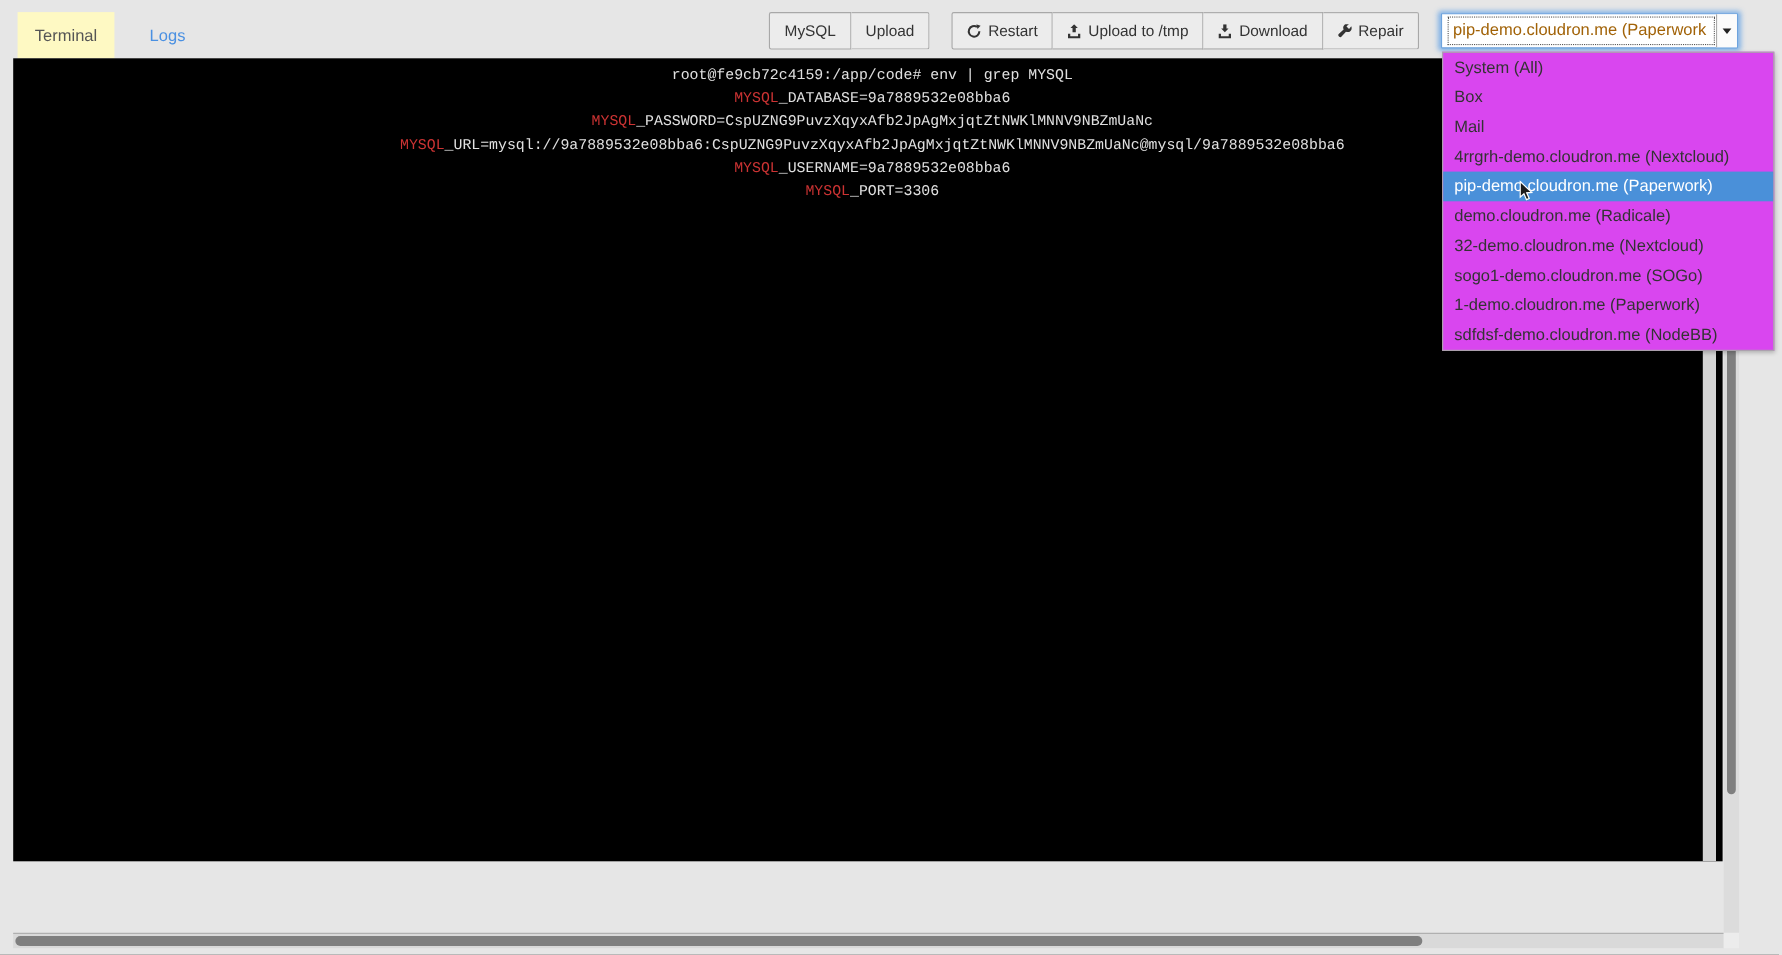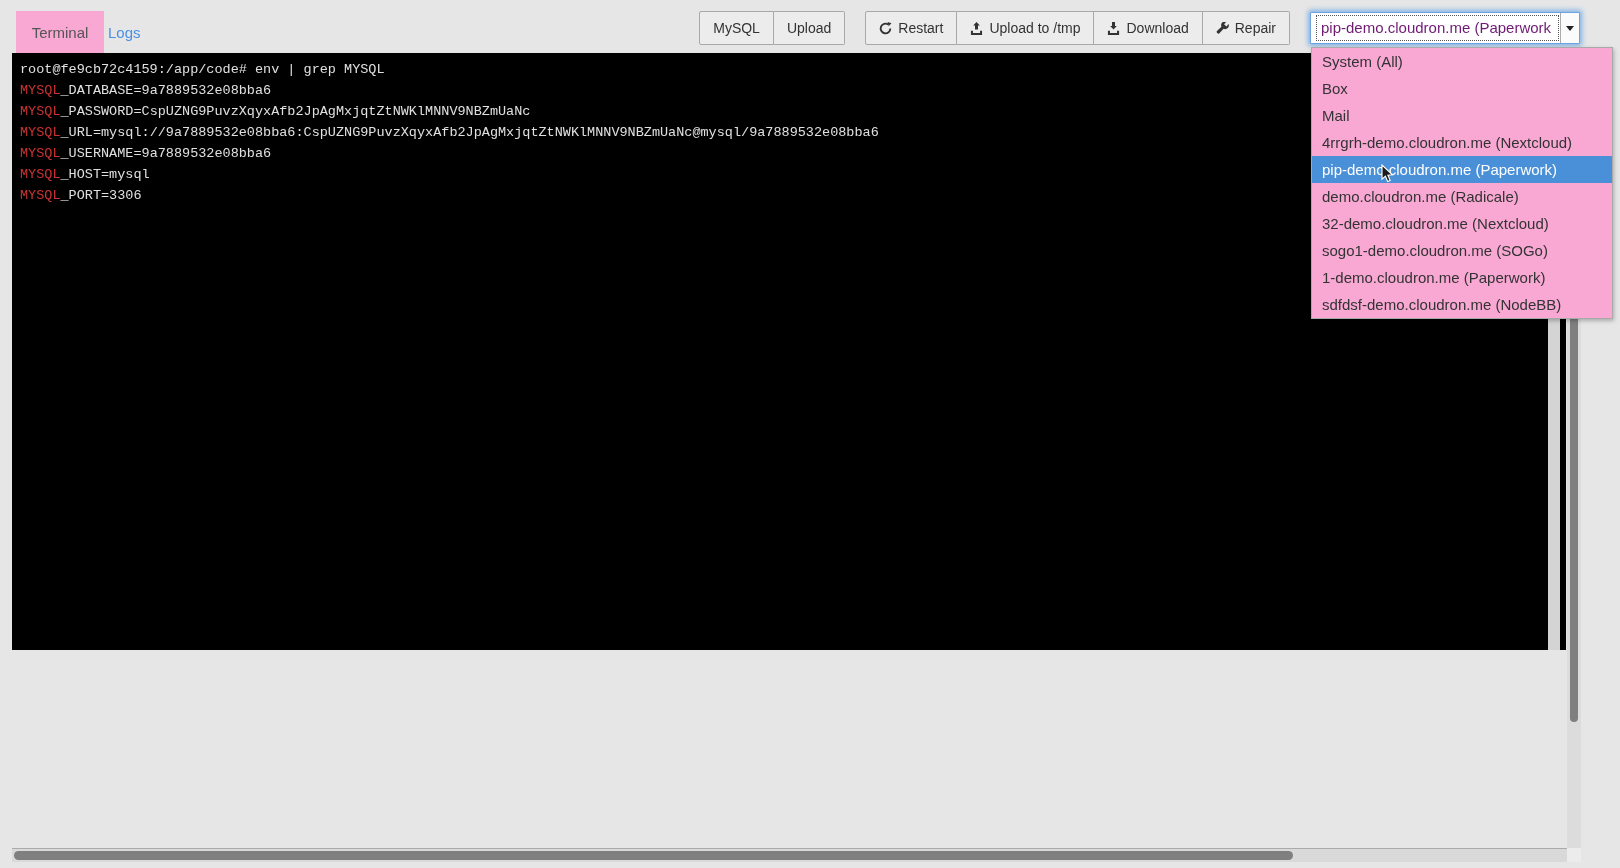--- a/index.html
+++ b/index.html
@@ -8,25 +8,25 @@
     background:#e6e6e6;
     font-family:"Liberation Sans",sans-serif;
     position:relative;
   }
   .page{position:relative;width:1620px;height:868px;}
 
   
   .tabbar{position:absolute;left:0;top:0;width:100%;height:53px;}
   .tab-active{
     position:absolute;left:16px;top:11px;width:88px;height:42px;
-    background:#f9a8d4;color:#555;font-size:15px;
+    background:#fef9c3;color:#555;font-size:15px;
     display:flex;align-items:center;justify-content:center;
   }
   .tab-link{
-    position:absolute;left:96px;top:11px;height:42px;padding:0 12px;
+    position:absolute;left:124px;top:11px;height:42px;padding:0 12px;
     color:var(--link-blue,#4a90e2);font-size:15px;
     display:flex;align-items:center;justify-content:center;cursor:pointer;
   }
 
   
   .toolbar{
     position:absolute;top:11px;right:40px;height:34px;
     display:flex;align-items:flex-start;gap:20px;
   }
   .btn-group{display:flex;}
@@ -46,49 +46,49 @@
 
   
   .sel{
     width:270px;height:32px;box-sizing:border-box;margin-top:1px;
     background:#fff;border:1px solid #6ea3dd;border-radius:1px;
     box-shadow:0 0 5px 2px rgba(95,160,230,.75);
     display:flex;align-items:stretch;cursor:pointer;position:relative;
   }
   .sel-text{
     flex:1;overflow:hidden;white-space:nowrap;
-    font-size:15px;color:#701a75;line-height:30px;
+    font-size:15px;color:#a16207;line-height:30px;
     margin:3px 2px 3px 6px;padding:0 4px;
     outline:1px dotted #555;line-height:24px;
   }
   .sel-arrow{
     width:18px;border-left:1px solid #aaa;background:#fbfbfb;
     display:flex;align-items:center;justify-content:center;
   }
   .sel-arrow .tri{
     width:0;height:0;border-left:4px solid transparent;
     border-right:4px solid transparent;border-top:5px solid #222;
   }
 
   
   .dropdown{
     position:absolute;left:1311px;top:47px;width:302px;
-    background:#f9a8d4;border:1px solid #a9a9a9;box-sizing:border-box;
+    background:#d946ef;border:1px solid #a9a9a9;box-sizing:border-box;
     box-shadow:1px 2px 4px rgba(0,0,0,.25);z-index:50;
   }
   .dd-item{
     height:27px;line-height:27px;padding:0 10px;
     font-size:15px;color:#333;white-space:nowrap;overflow:hidden;cursor:pointer;
   }
   .dd-item.hl{background:var(--hl-blue,#4a90d9);color:#fff;}
 
   
   .terminal{
-    position:absolute;left:12px;top:53px;width:1554px;height:597px;
-    background:#000;box-sizing:border-box;padding:6px 0 0 8px;overflow:hidden;
+    position:absolute;left:12px;top:53px;width:1554px;height:730px;
+    background:#000;box-sizing:border-box;padding:6px 0 0 8px;overflow:hidden;text-align:center;
   }
   .tline{
     font-family:"Liberation Mono","DejaVu Sans Mono",monospace;
     font-size:13.5px;line-height:21px;white-space:pre;color:var(--term-fg,#e0e0e0);
   }
   .tline .match{color:var(--match-red,#cc3333);}
   .cursor{
     display:inline-block;width:8px;height:15px;
     border:1px solid #dcdcdc;vertical-align:-2px;margin-left:1px;
   }
@@ -188,21 +188,20 @@
     </div>
   </div>
 
   <div class="terminal">
     <div id="term-lines">
         <div class="tline"><span>root@fe9cb72c4159:/app/code# env | grep MYSQL</span></div>
         <div class="tline"><span class="match">MYSQL</span><span>_DATABASE=9a7889532e08bba6</span></div>
         <div class="tline"><span class="match">MYSQL</span><span>_PASSWORD=CspUZNG9PuvzXqyxAfb2JpAgMxjqtZtNWKlMNNV9NBZmUaNc</span></div>
         <div class="tline"><span class="match">MYSQL</span><span>_URL=mysql://9a7889532e08bba6:CspUZNG9PuvzXqyxAfb2JpAgMxjqtZtNWKlMNNV9NBZmUaNc@mysql/9a7889532e08bba6</span></div>
         <div class="tline"><span class="match">MYSQL</span><span>_USERNAME=9a7889532e08bba6</span></div>
-        <div class="tline"><span class="match">MYSQL</span><span>_HOST=mysql</span></div>
         <div class="tline"><span class="match">MYSQL</span><span>_PORT=3306</span></div>
       </div>
     <div class="term-strip"></div>
   </div>
 
   <div class="hscroll">
     <div class="thumb"></div>
   </div>
   <div class="vscroll">
     <div class="thumb"></div>

